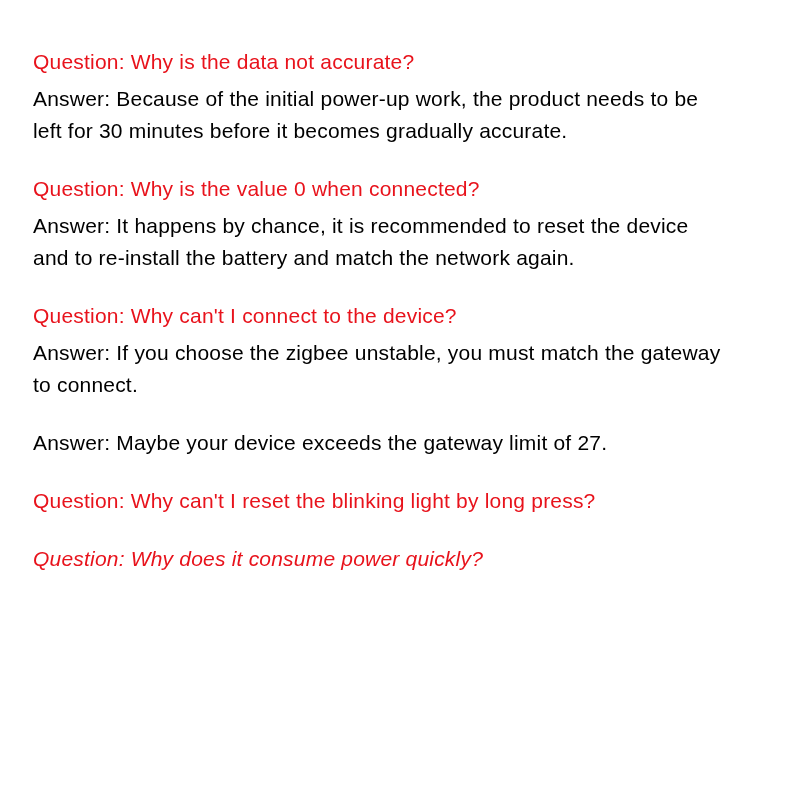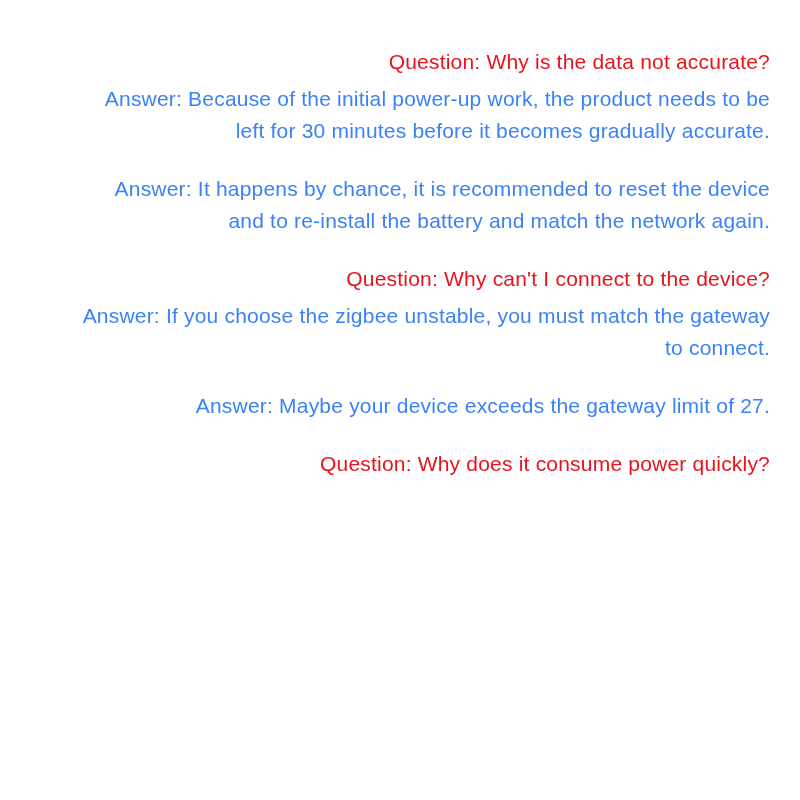--- a/index.html
+++ b/index.html
@@ -15,70 +15,72 @@
   }
   .faq-page {
     box-sizing: border-box;
     width: 800px;
     height: 800px;
     padding: 46px 30px 0 33px;
     background: #ffffff;
   }
   .faq-item {
     margin-bottom: 26px;
-    text-align: right;
   }
   .faq-item:last-child {
     margin-bottom: 4px;
+    font-style: italic;
   }
   .question-text {
     color: #e8131c;
     font-size: 21px;
     line-height: 32px;
     font-weight: 500;
     white-space: pre-line;
     margin: 0 0 5px 0;
     letter-spacing: 0.2px;
   }
   .answer-text {
-    color: #3b82f6;
+    color: #000000;
     font-size: 21px;
     line-height: 32px;
     font-weight: 500;
     white-space: pre-line;
     margin: 0;
     letter-spacing: 0.2px;
   }
 </style>
 </head>
 <body>
 
 <div class="faq-page">
   <div>
   <div class="faq-item">
     <p class="question-text">Question: Why is the data not accurate?</p>
     <p class="answer-text">Answer: Because of the initial power-up work, the product needs to be
 left for 30 minutes before it becomes gradually accurate.</p>
   </div>
 
   <div class="faq-item">
+    <p class="question-text">Question: Why is the value 0 when connected?</p>
     <p class="answer-text">Answer: It happens by chance, it is recommended to reset the device
 and to re-install the battery and match the network again.</p>
   </div>
 
   <div class="faq-item">
     <p class="question-text">Question: Why can't I connect to the device?</p>
     <p class="answer-text">Answer: If you choose the zigbee unstable, you must match the gateway
 to connect.</p>
   </div>
 
   <div class="faq-item">
     <p class="answer-text">Answer: Maybe your device exceeds the gateway limit of 27.</p>
   </div>
 
   <div class="faq-item">
+    <p class="question-text">Question: Why can't I reset the blinking light by long press?</p>
   </div>
 
   <div class="faq-item">
     <p class="question-text">Question: Why does it consume power quickly?</p>
   </div>
 </div>
 </div>
 
 </body></html>

